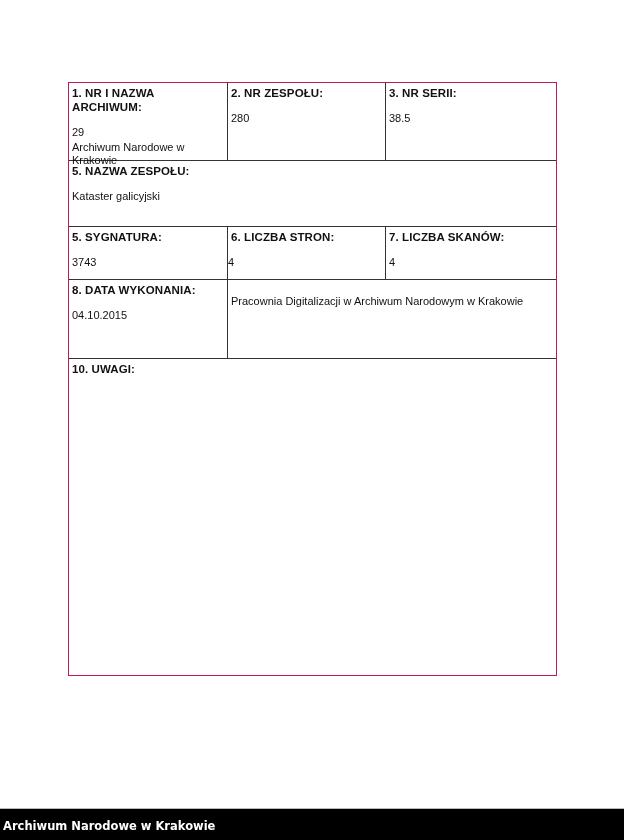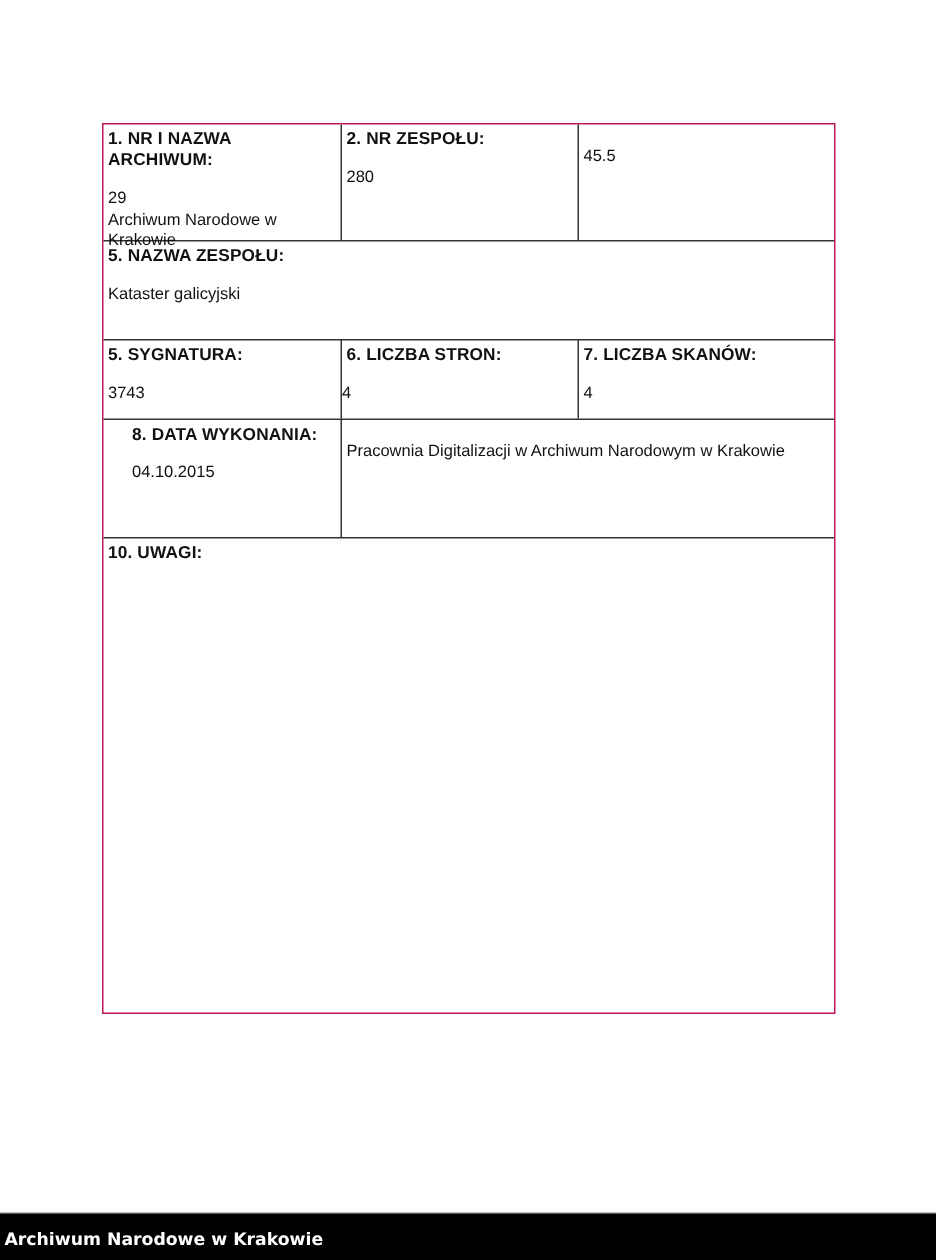--- a/index.html
+++ b/index.html
@@ -40,42 +40,43 @@
   <div class="cell" style="left:0; top:0; width:158px; height:77px">
     <div class="lbl">1. NR I NAZWA ARCHIWUM:</div>
     <div class="val">29</div>
     <div class="val" style="width:130px">Archiwum Narodowe w Krakowie</div>
   </div>
   <div class="cell" style="left:159px; top:0; width:157px; height:77px">
     <div class="lbl">2. NR ZESPOŁU:</div>
     <div class="val">280</div>
   </div>
   <div class="cell" style="left:317px; top:0; width:170px; height:77px">
-    <div class="val">45.5</div>
+    <div class="lbl">3. NR SERII:</div>
+    <div class="val">38.5</div>
   </div>
 
   <div class="cell" style="left:0; top:78px; width:487px; height:65px">
     <div class="lbl">5. NAZWA ZESPOŁU:</div>
     <div class="val">Kataster galicyjski</div>
   </div>
 
   <div class="cell" style="left:0; top:144px; width:158px; height:52px">
     <div class="lbl">5. SYGNATURA:</div>
     <div class="val">3743</div>
   </div>
   <div class="cell" style="left:159px; top:144px; width:157px; height:52px">
     <div class="lbl">6. LICZBA STRON:</div>
     <div class="val" style="margin-left:-3px">4</div>
   </div>
   <div class="cell" style="left:317px; top:144px; width:170px; height:52px">
     <div class="lbl">7. LICZBA SKANÓW:</div>
     <div class="val">4</div>
   </div>
 
-  <div class="cell" style="left:16px; top:197px; width:158px; height:78px">
+  <div class="cell" style="left:0; top:197px; width:158px; height:78px">
     <div class="lbl">8. DATA WYKONANIA:</div>
     <div class="val">04.10.2015</div>
   </div>
   <div class="cell" style="left:159px; top:197px; width:328px; height:78px">
     <div class="val">Pracownia Digitalizacji w Archiwum Narodowym w Krakowie</div>
   </div>
 
   <div class="cell" style="left:0; top:276px; width:487px; height:316px">
     <div class="lbl">10. UWAGI:</div>
     <div class="val"></div>

